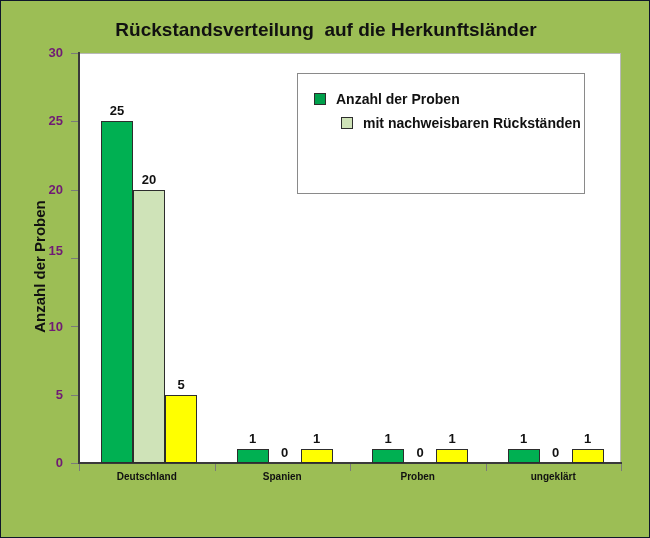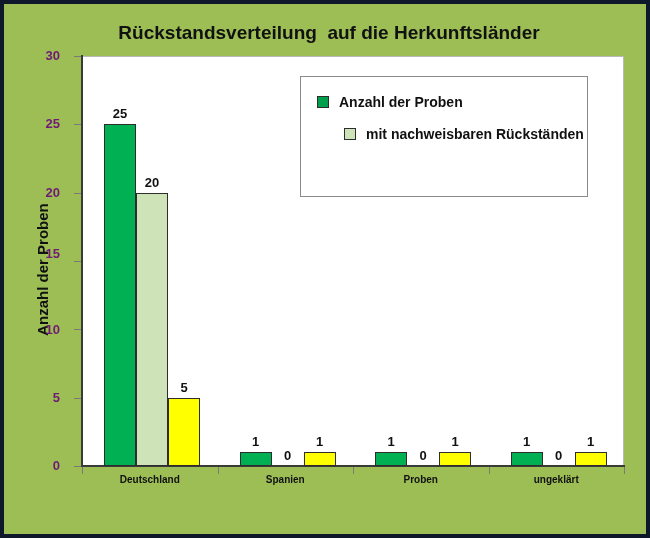--- a/index.html
+++ b/index.html
@@ -12,21 +12,21 @@
     background: #9cbe55;
     font-family: "Liberation Sans", sans-serif;
     overflow: hidden;
   }
   #figure {
     position: relative;
     width: 650px;
     height: 538px;
     background: #9cbe55;
     box-sizing: border-box;
-    border: 4px solid #0f172a;
+    border: 1px solid #0f172a;
   }
   
   #chart-title {
     position: absolute;
     left: 0;
     top: 18px;
     width: 650px;
     text-align: center;
     font-size: 19px;
     font-weight: bold;
@@ -139,21 +139,21 @@
     border: 1px solid #8a8a8a;
   }
   .legend-row {
     position: absolute;
     left: 16px;
     height: 18px;
     display: flex;
     align-items: center;
   }
   .legend-row.r0 { top: 16px; }
-  .legend-row.r1 { top: 48px; padding-left: 27px; }
+  .legend-row.r1 { top: 40px; padding-left: 27px; }
   .legend-row.r2 { top: 94px; }
   .legend-swatch {
     width: 12px;
     height: 12px;
     box-sizing: border-box;
     border: 1px solid #2d2d2d;
     margin-right: 10px;
     flex: 0 0 auto;
   }
   .legend-swatch.s0 { background: #00a04b; }

